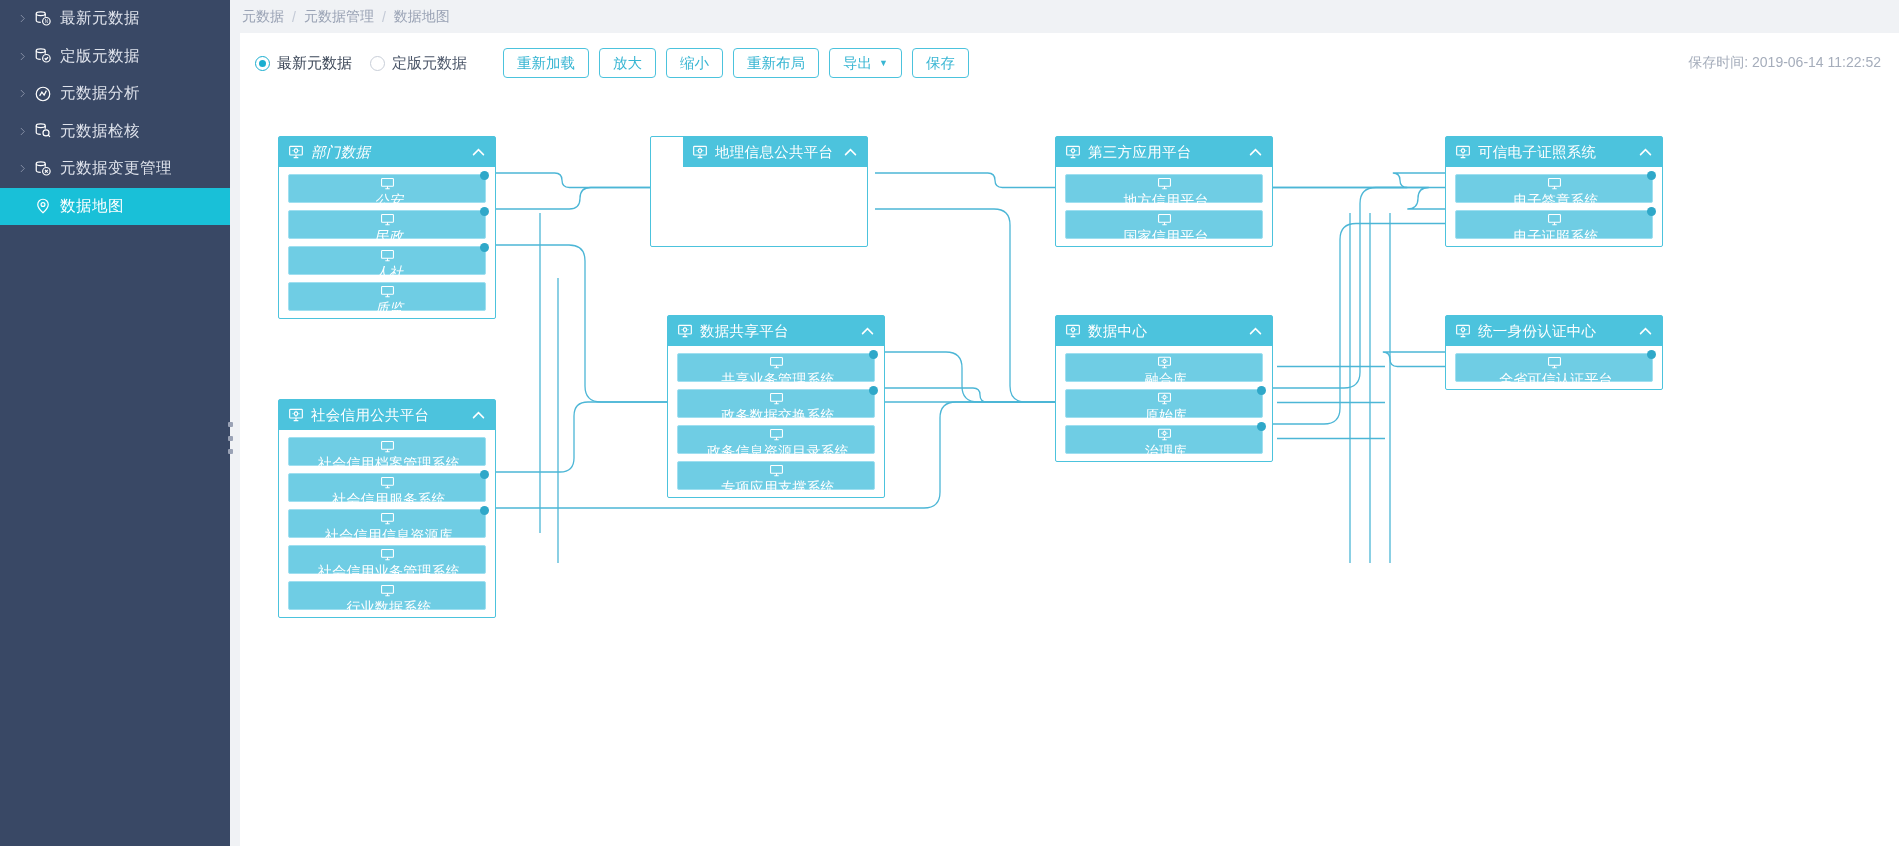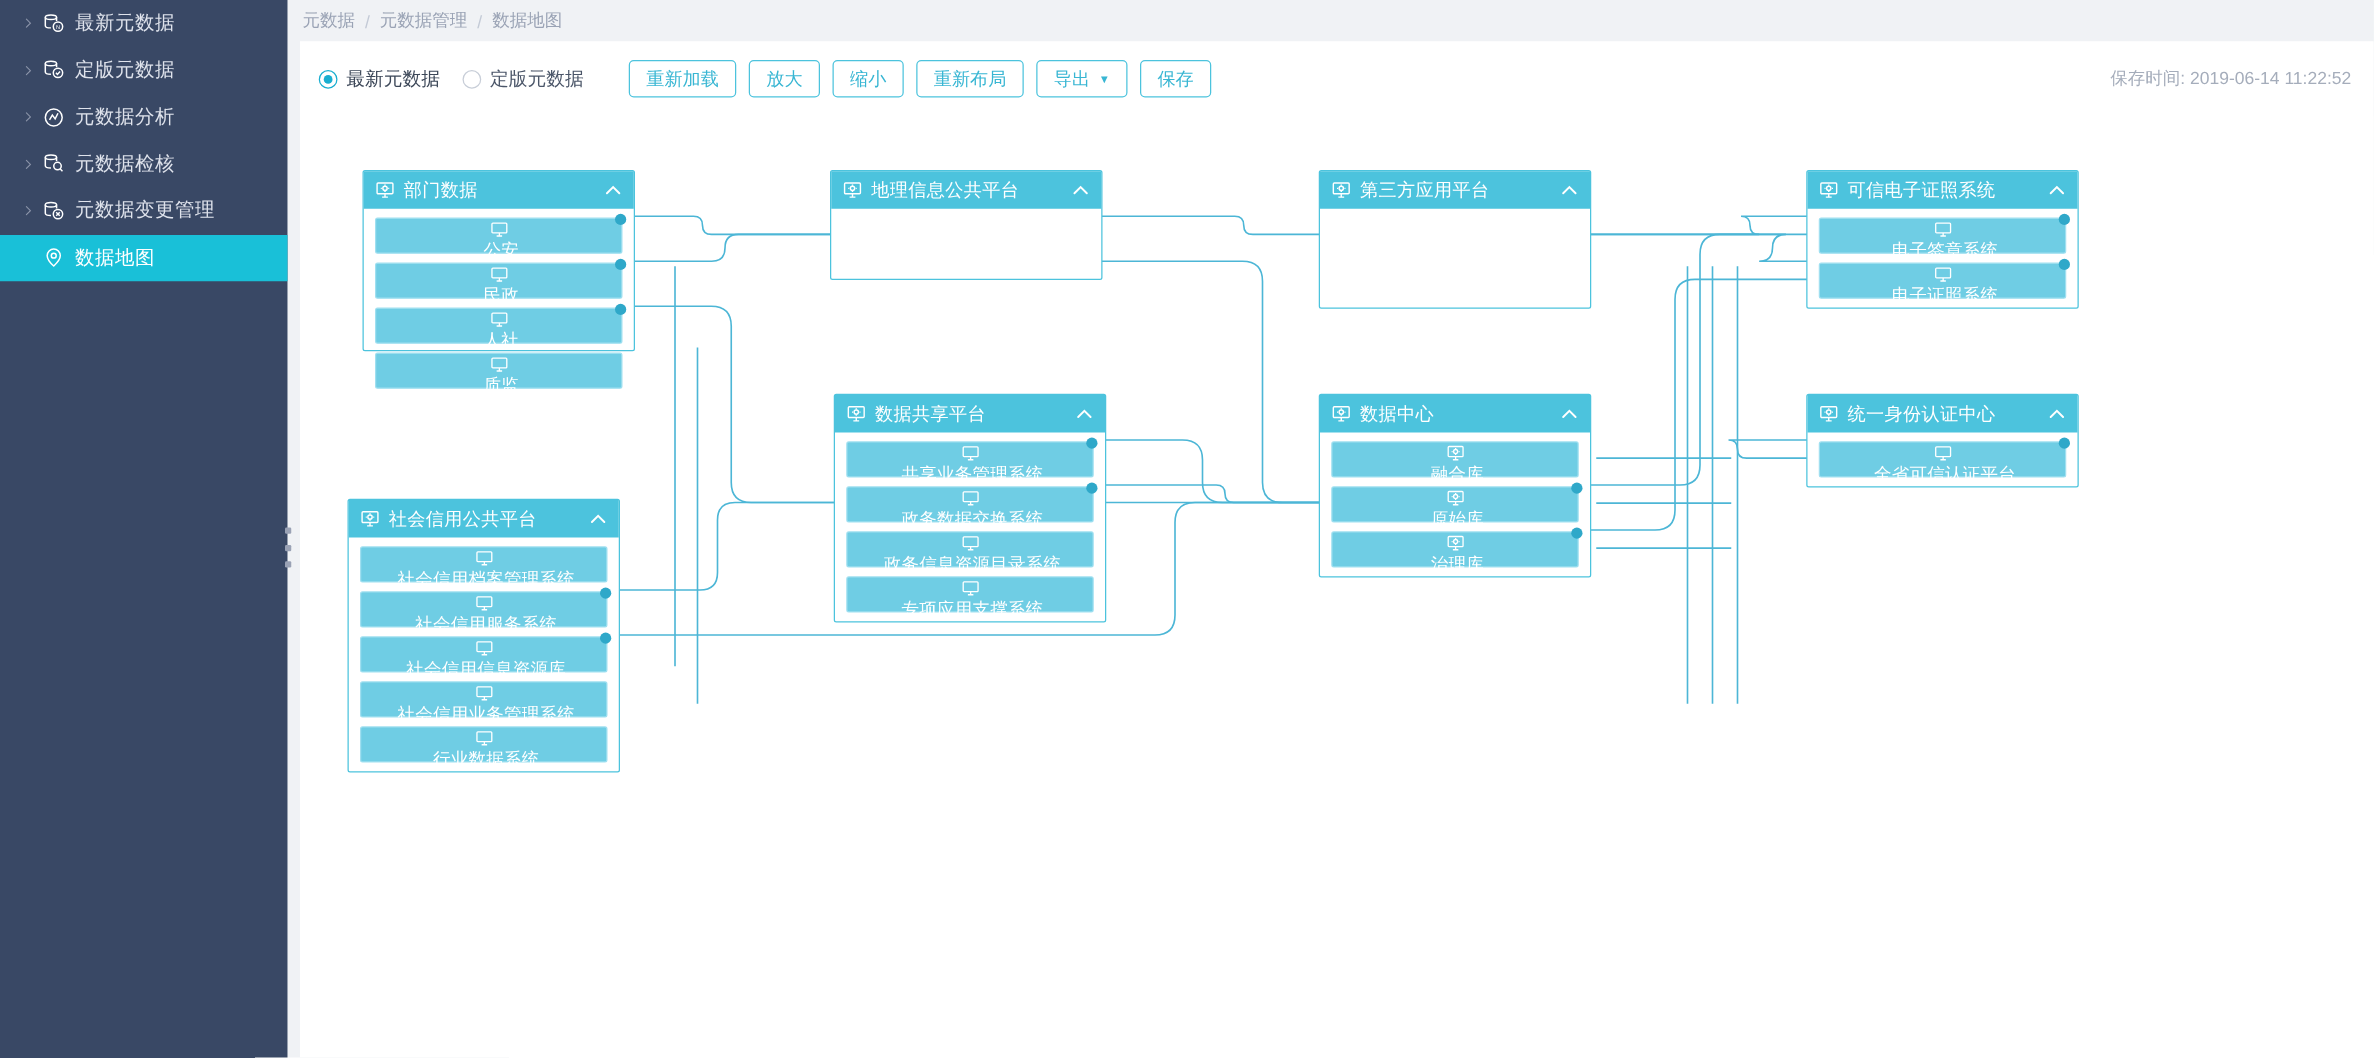--- a/index.html
+++ b/index.html
@@ -305,21 +305,21 @@
             <path d="M1145,309.5 L1037,309.5" fill="none" stroke="#4cb6d6" stroke-width="1.3"></path>
             <path d="M1030,306.1 L1025,309.5 L1030,312.9 Z" fill="#4cb6d6"></path>
             <path d="M1145,345.5 L1037,345.5" fill="none" stroke="#4cb6d6" stroke-width="1.3"></path>
             <path d="M1030,342.1 L1025,345.5 L1030,348.9 Z" fill="#4cb6d6"></path>
             <path d="M1110,120 L1110,470" fill="none" stroke="#4cb6d6" stroke-width="1.3"></path>
             <path d="M1130,120 L1130,470" fill="none" stroke="#4cb6d6" stroke-width="1.3"></path>
             <path d="M1150,120 L1150,470" fill="none" stroke="#4cb6d6" stroke-width="1.3"></path>
             <path d="M300,120 L300,440" fill="none" stroke="#4cb6d6" stroke-width="1.3"></path>
             <path d="M318,185 L318,470" fill="none" stroke="#4cb6d6" stroke-width="1.3"></path>
           </svg>
-      <div class="group" style="left: 50px; top: 43px; width: 218px; height: 145px;">
+      <div class="group" style="left: 38px; top: 43px; width: 218px; height: 183px; font-style: italic;">
             <div class="group-hd">
               <span class="g-ico">
                 <svg width="16" height="16" viewBox="0 0 24 24" fill="none" stroke="#ffffff" stroke-width="1.7">
                   <rect x="2.5" y="3.5" width="19" height="13" rx="1.2"></rect>
                   <circle cx="12" cy="10" r="2.6"></circle>
                   <path d="M12 5.5v1.3M12 13.2v1.3M8.2 10H6.9M17.1 10h-1.3"></path>
                   <path d="M8.5 20.5h7M12 16.5v4"></path>
                 </svg>
               </span>
               <span class="g-title">部门数据</span>
@@ -441,21 +441,21 @@
                 <span class="n-ico">
                   <svg width="15" height="15" viewBox="0 0 24 24" fill="none" stroke="#ffffff" stroke-width="1.7">
                     <rect x="2.5" y="4" width="19" height="12.5" rx="1.2"></rect>
                     <path d="M8.5 20.5h7M12 16.5v4"></path>
                   </svg>
                 </span>
                 <span class="n-label">行业数据系统</span>
               </div>
             </div>
           </div>
-          <div class="group" style="left: 424px; top: 43px; width: 218px; height: 88px;">
+          <div class="group" style="left: 410px; top: 43px; width: 218px; height: 111px; padding-left: 32px;">
             <div class="group-hd">
               <span class="g-ico">
                 <svg width="16" height="16" viewBox="0 0 24 24" fill="none" stroke="#ffffff" stroke-width="1.7">
                   <rect x="2.5" y="3.5" width="19" height="13" rx="1.2"></rect>
                   <circle cx="12" cy="10" r="2.6"></circle>
                   <path d="M12 5.5v1.3M12 13.2v1.3M8.2 10H6.9M17.1 10h-1.3"></path>
                   <path d="M8.5 20.5h7M12 16.5v4"></path>
                 </svg>
               </span>
               <span class="g-title">地理信息公共平台</span>
@@ -534,20 +534,40 @@
                   <path d="M8.5 20.5h7M12 16.5v4"></path>
                 </svg>
               </span>
               <span class="g-title">第三方应用平台</span>
               <span class="g-chev">
                 <svg width="17" height="17" viewBox="0 0 24 24" fill="none" stroke="#ffffff" stroke-width="2.2" stroke-linecap="round">
                   <path d="M5 15l7-7 7 7"></path>
                 </svg>
               </span>
             </div>
+            <div class="group-bd">
+              <div class="node">
+                <span class="n-ico">
+                  <svg width="15" height="15" viewBox="0 0 24 24" fill="none" stroke="#ffffff" stroke-width="1.7">
+                    <rect x="2.5" y="4" width="19" height="12.5" rx="1.2"></rect>
+                    <path d="M8.5 20.5h7M12 16.5v4"></path>
+                  </svg>
+                </span>
+                <span class="n-label">地方信用平台</span>
+              </div>
+              <div class="node">
+                <span class="n-ico">
+                  <svg width="15" height="15" viewBox="0 0 24 24" fill="none" stroke="#ffffff" stroke-width="1.7">
+                    <rect x="2.5" y="4" width="19" height="12.5" rx="1.2"></rect>
+                    <path d="M8.5 20.5h7M12 16.5v4"></path>
+                  </svg>
+                </span>
+                <span class="n-label">国家信用平台</span>
+              </div>
+            </div>
           </div>
           <div class="group" style="left: 815px; top: 222px; width: 218px; height: 147px;">
             <div class="group-hd">
               <span class="g-ico">
                 <svg width="16" height="16" viewBox="0 0 24 24" fill="none" stroke="#ffffff" stroke-width="1.7">
                   <rect x="2.5" y="3.5" width="19" height="13" rx="1.2"></rect>
                   <circle cx="12" cy="10" r="2.6"></circle>
                   <path d="M12 5.5v1.3M12 13.2v1.3M8.2 10H6.9M17.1 10h-1.3"></path>
                   <path d="M8.5 20.5h7M12 16.5v4"></path>
                 </svg>

